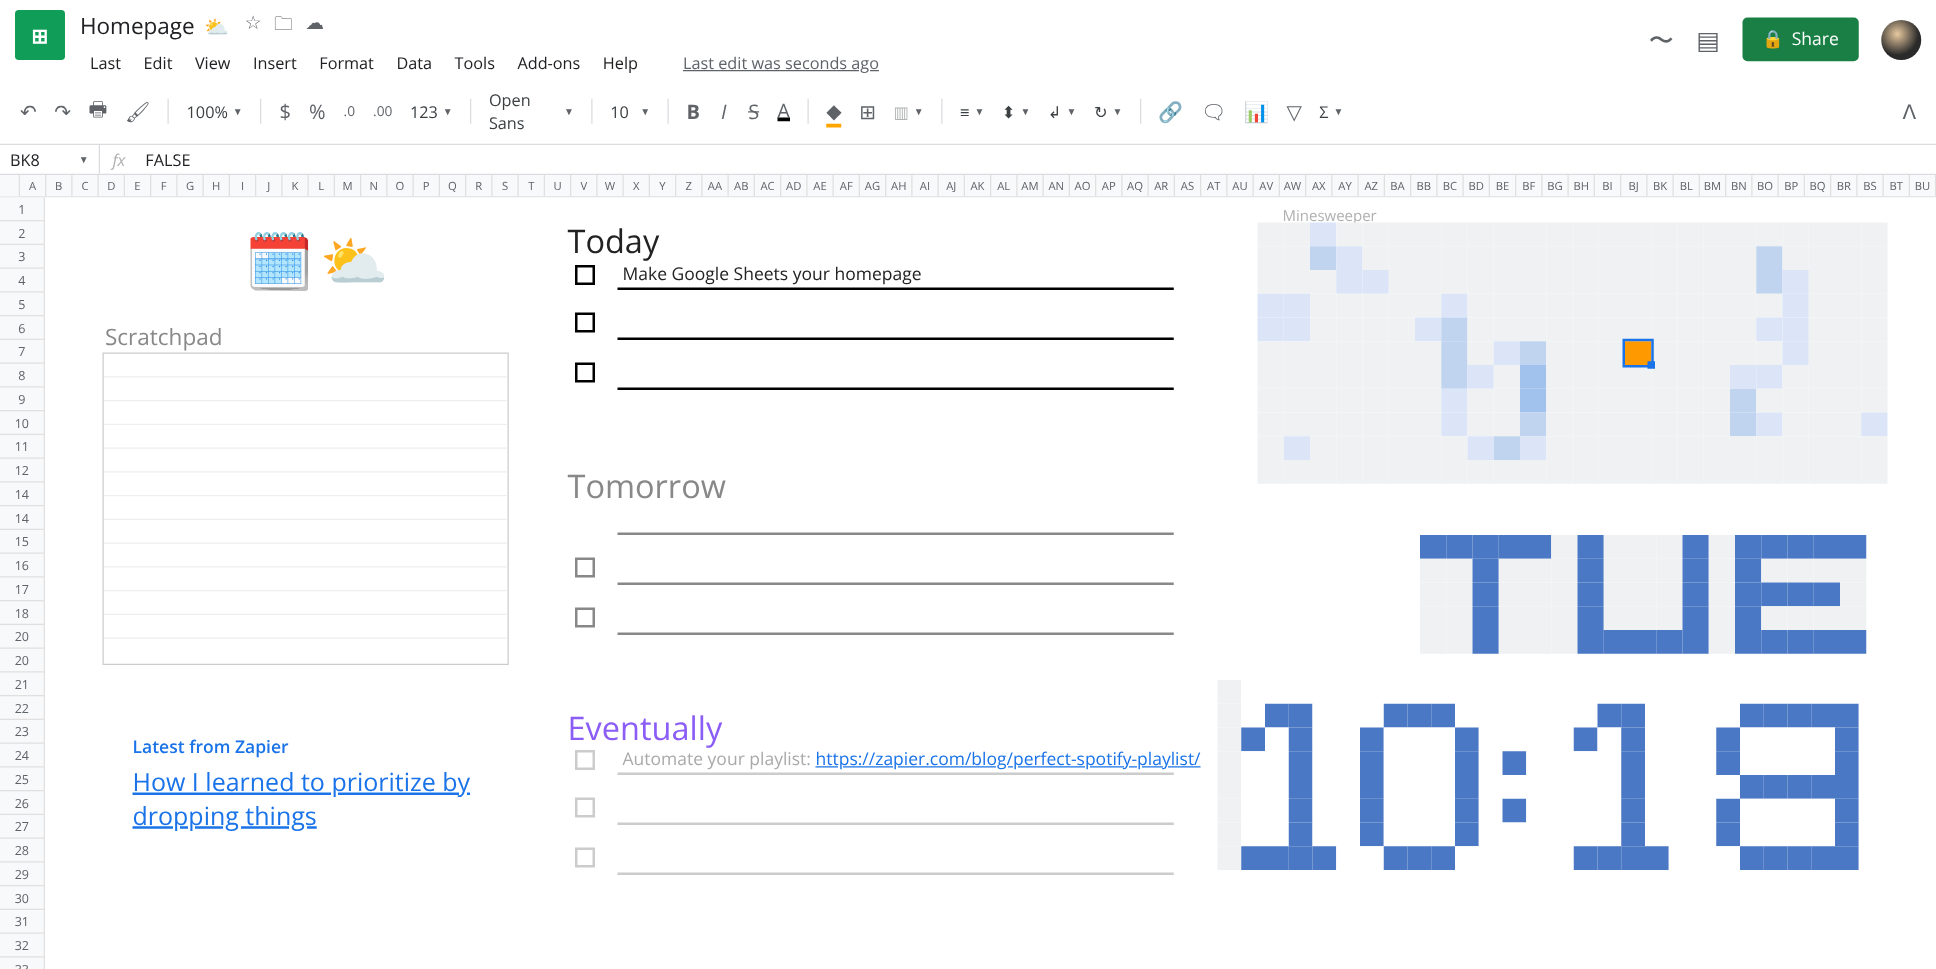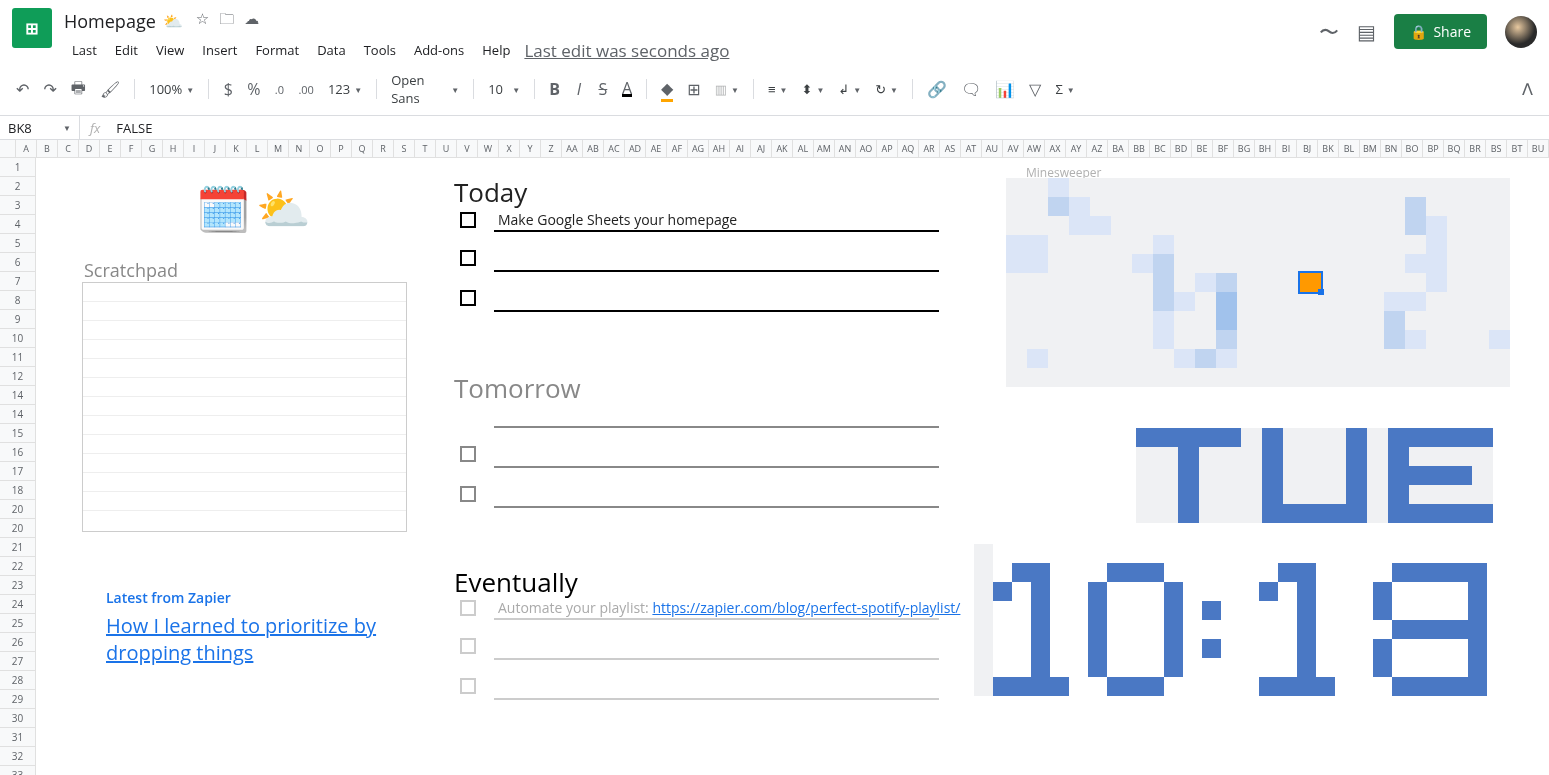--- a/index.html
+++ b/index.html
@@ -10,21 +10,21 @@
 .logo { width: 40px; height: 40px; display: flex; align-items: center; justify-content: center; background: #0f9d58; border-radius: 3px; margin-right: 12px; }
 .logo span { color: #fff; font-weight: bold; font-size: 16px; }
 .title-area { flex: 1; }
 .title-row { display: flex; align-items: center; gap: 8px; }
 .doc-title { font-size: 18px; color: #202124; }
 .title-emoji { font-size: 16px; }
 .title-icons { display: flex; gap: 10px; color: #5f6368; margin-left: 4px; }
 .title-icons span { font-size: 15px; }
 .menu-row { display: flex; align-items: center; gap: 2px; margin-top: 4px; }
 .menu-item { padding: 4px 8px; font-size: 13px; color: #202124; cursor: pointer; border-radius: 3px; }
-.last-edit { margin-left: 4px; color: #5f6368; text-decoration: underline; font-size: 17px; }
+.last-edit { margin-left: 26px; color: #5f6368; text-decoration: underline; font-size: 13px; }
 .header-right { display: flex; align-items: center; gap: 18px; padding-top: 6px; }
 .hr-icon { color: #5f6368; font-size: 20px; cursor: pointer; }
 .share-btn { display: flex; align-items: center; gap: 6px; background: #1a7f45; color: #fff; padding: 8px 16px; border-radius: 4px; cursor: pointer; font-size: 14px; font-weight: 500; }
 .avatar { width: 32px; height: 32px; border-radius: 50%; background: radial-gradient(circle at 40% 35%, #e8c9a0 0%, #2a2a2a 60%); }
 
 
 .toolbar { display: flex; align-items: center; padding: 6px 10px; border-bottom: 1px solid #dadce0; gap: 2px; }
 .tb-btn { padding: 4px 6px; color: #5f6368; cursor: pointer; font-size: 16px; border-radius: 3px; display: flex; align-items: center; justify-content: center; min-width: 22px; }
 .tb-sep { width: 1px; height: 20px; background: #dadce0; margin: 0 6px; }
 .tb-select { display: flex; align-items: center; gap: 4px; padding: 2px 6px; color: #3c4043; font-size: 13px; cursor: pointer; }
@@ -362,21 +362,21 @@
       <div class="overlay task-underline gray" style="top:268px"></div>
       <div class="overlay task-row" style="top:288px">
           <div class="task-box gray"></div>
         </div>
       <div class="overlay task-underline gray" style="top:308px"></div>
       <div class="overlay task-row" style="top:328px">
           <div class="task-box gray"></div>
         </div>
       <div class="overlay task-underline gray" style="top:348px"></div>
 
-      <div class="overlay section-h gray eventually-h" style="color:#000000">Eventually</div>
+      <div class="overlay section-h gray eventually-h" style="color:#8b5cf6">Eventually</div>
       <div class="overlay task-row" style="top:440px">
         <div class="task-box lgray"></div>
         <span class="task-text lgray">
           <span>Automate your playlist: </span><span class="task-link">https://zapier.com/blog/perfect-spotify-playlist/</span>
         </span>
       </div>
       <div class="overlay task-underline lgray" style="top:460px"></div>
       <div class="overlay task-row" style="top:480px">
           <div class="task-box lgray"></div>
         </div>

